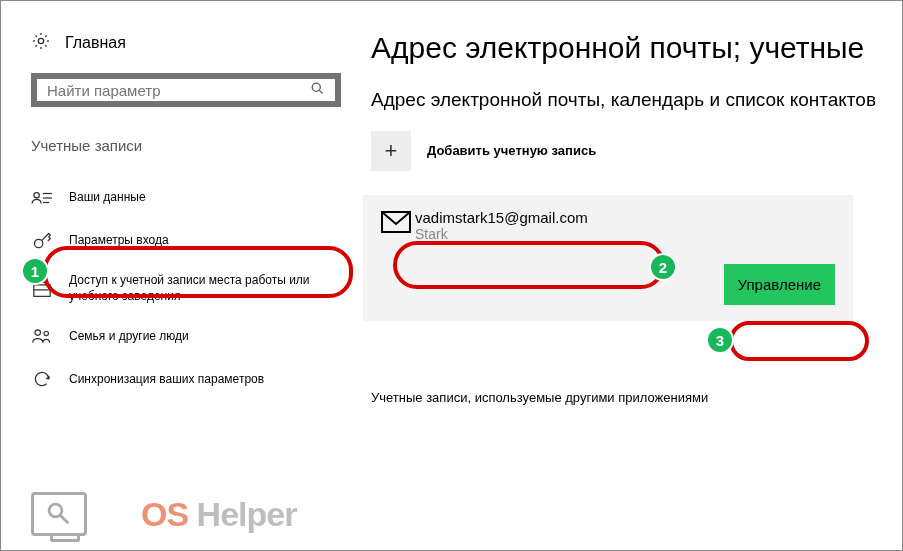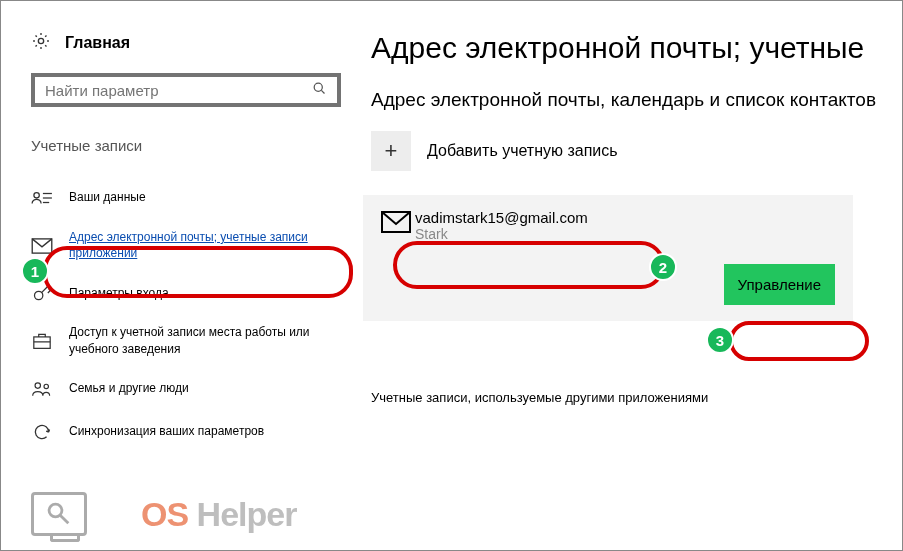--- a/index.html
+++ b/index.html
@@ -14,24 +14,24 @@
     border: 1px solid #888;
   }
   .container { display: flex; height: 100%; }
   .sidebar {
     width: 360px;
     padding: 30px 10px 0 30px;
     flex-shrink: 0;
   }
   .home-row { display: flex; align-items: center; gap: 14px; margin-bottom: 18px; }
   .gear-svg { width: 20px; height: 20px; }
-  .home-label { font-size: 16px; font-weight: bold; }
+  .home-label { font-size: 16px; }
   .search-box {
     display: flex; align-items: center; justify-content: space-between;
-    border: 4px solid #737373; height: 34px; padding: 0 10px;
+    border: 6px solid #737373; height: 34px; padding: 0 10px;
     margin-bottom: 30px; width: 310px;
   }
   .search-box input {
     border: none; outline: none; font-size: 15px; width: 260px;
     color: #666; background: transparent;
   }
   .search-icon { color: #555; font-size: 15px; }
   .section-title { font-size: 15px; color: #555; margin-bottom: 22px; }
   .nav-item {
     display: flex; align-items: center; gap: 16px;
@@ -55,21 +55,21 @@
     flex: 1; padding: 30px 20px 0 10px;
   }
   .page-title { font-size: 30px; font-weight: 400; margin-bottom: 22px; }
   .subheading { font-size: 19px; font-weight: 400; margin-bottom: 18px; line-height:1.35;}
   .add-account { display: flex; align-items: center; gap: 16px; margin-bottom: 24px;}
   .plus-box {
     width: 40px; height: 40px; background: #ededed;
     display: flex; align-items: center; justify-content: center;
     font-size: 22px; font-weight: 300; color:#333;
   }
-  .add-label { font-size: 16px; }
+  .add-label { font-size: 13px; font-weight: bold; }
   .account-panel {
     background: #f3f3f3; padding: 14px 18px 16px 18px;
     margin-left: -8px; width: 490px; position: relative;
   }
   .account-row { display: flex; align-items: flex-start; gap: 4px; }
   .mail-icon-svg { width: 30px; height: 22px; margin-top: 2px;}
   .account-info .email { font-size: 15px; }
   .account-info .name { font-size: 14px; color: #888; }
   .manage-btn {
     background: #22c55e; border: none; font-size: 15px;
@@ -126,29 +126,20 @@
             <circle cx="6" cy="7" r="3"></circle>
             <path d="M1 16c0-3 3-4.5 5-4.5s5 1.5 5 4.5"></path>
             <line x1="13" y1="5" x2="23" y2="5"></line>
             <line x1="13" y1="10" x2="23" y2="10"></line>
             <line x1="13" y1="15" x2="20" y2="15"></line>
           </svg>
       </span>
       <span class="nav-label">Ваши данные</span>
     </div>
 
-    <div class="nav-item selected">
-      <span class="nav-icon">
-        <svg width="22" height="16" viewBox="0 0 24 18" stroke="#333" fill="none" stroke-width="1.5">
-            <rect x="1" y="1" width="22" height="16"></rect>
-            <path d="M1 1l11 9L23 1"></path>
-          </svg>
-      </span>
-      <span class="nav-label">Адрес электронной почты; учетные записи приложений</span>
-    </div>
 
     <div class="nav-item">
       <span class="nav-icon">
         <svg width="20" height="20" viewBox="0 0 24 24" stroke="#333" fill="none" stroke-width="1.5">
             <circle cx="8" cy="15" r="5"></circle>
             <path d="M11.5 11.5L20 3l2 2-2 2 2 2-3 3"></path>
           </svg>
       </span>
       <span class="nav-label">Параметры входа</span>
     </div>

